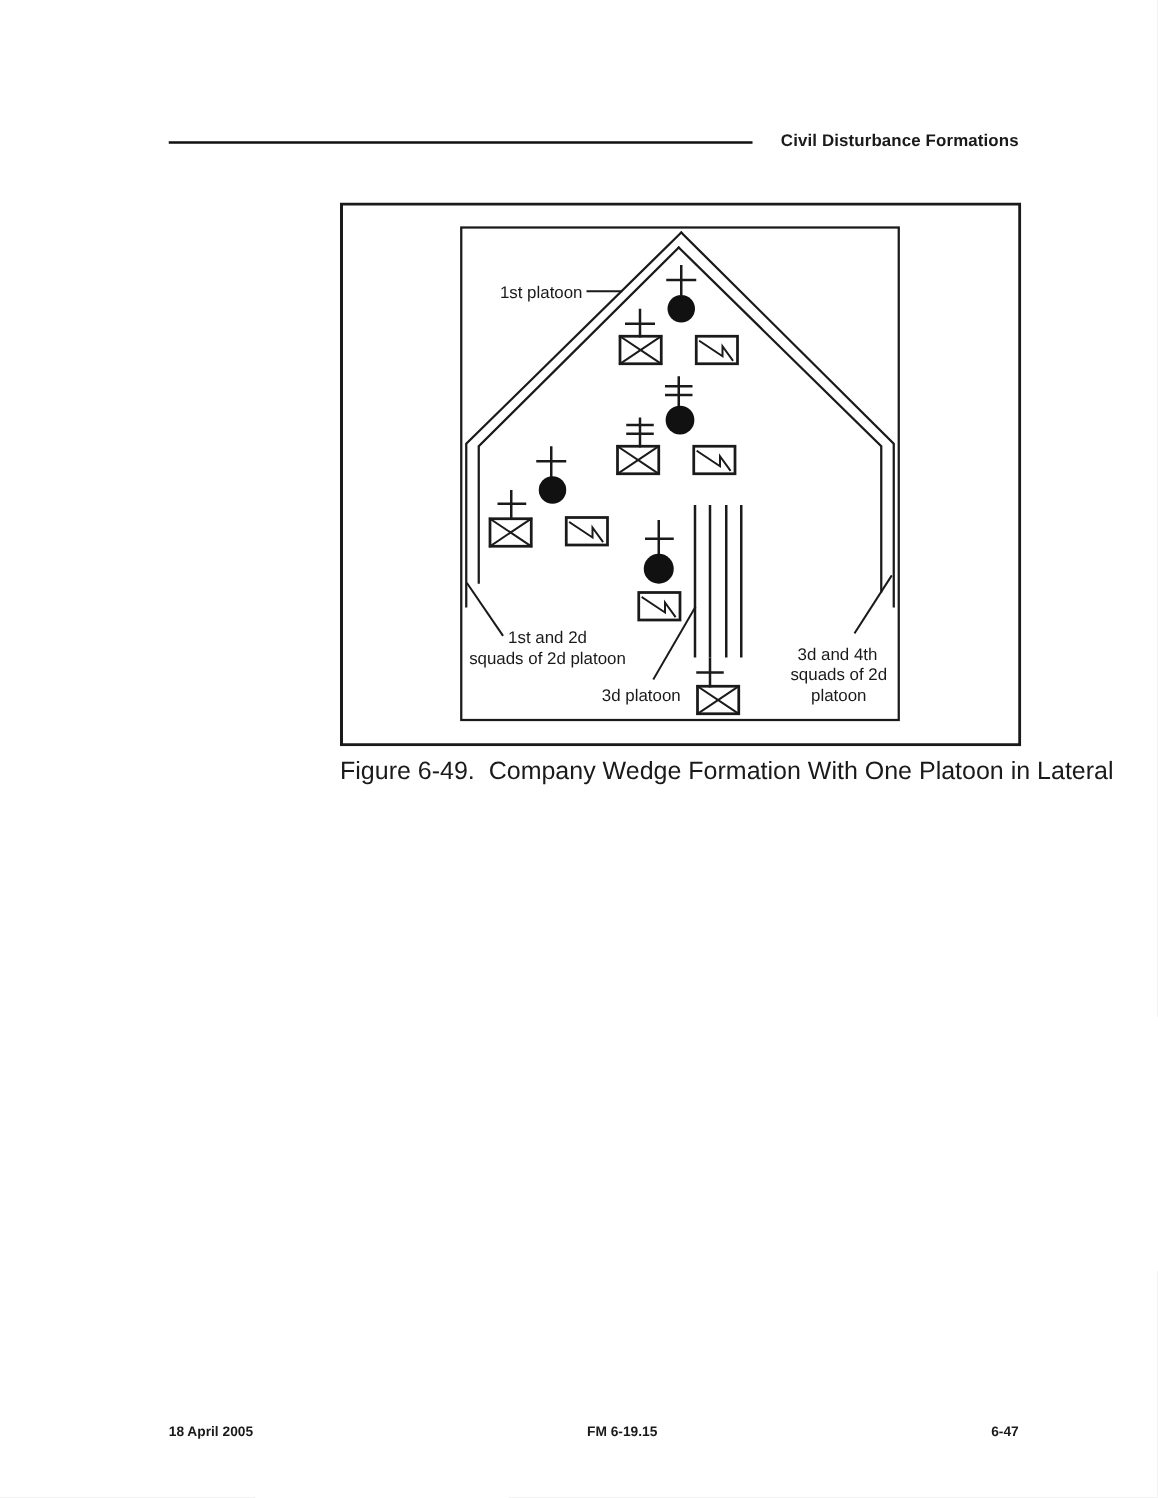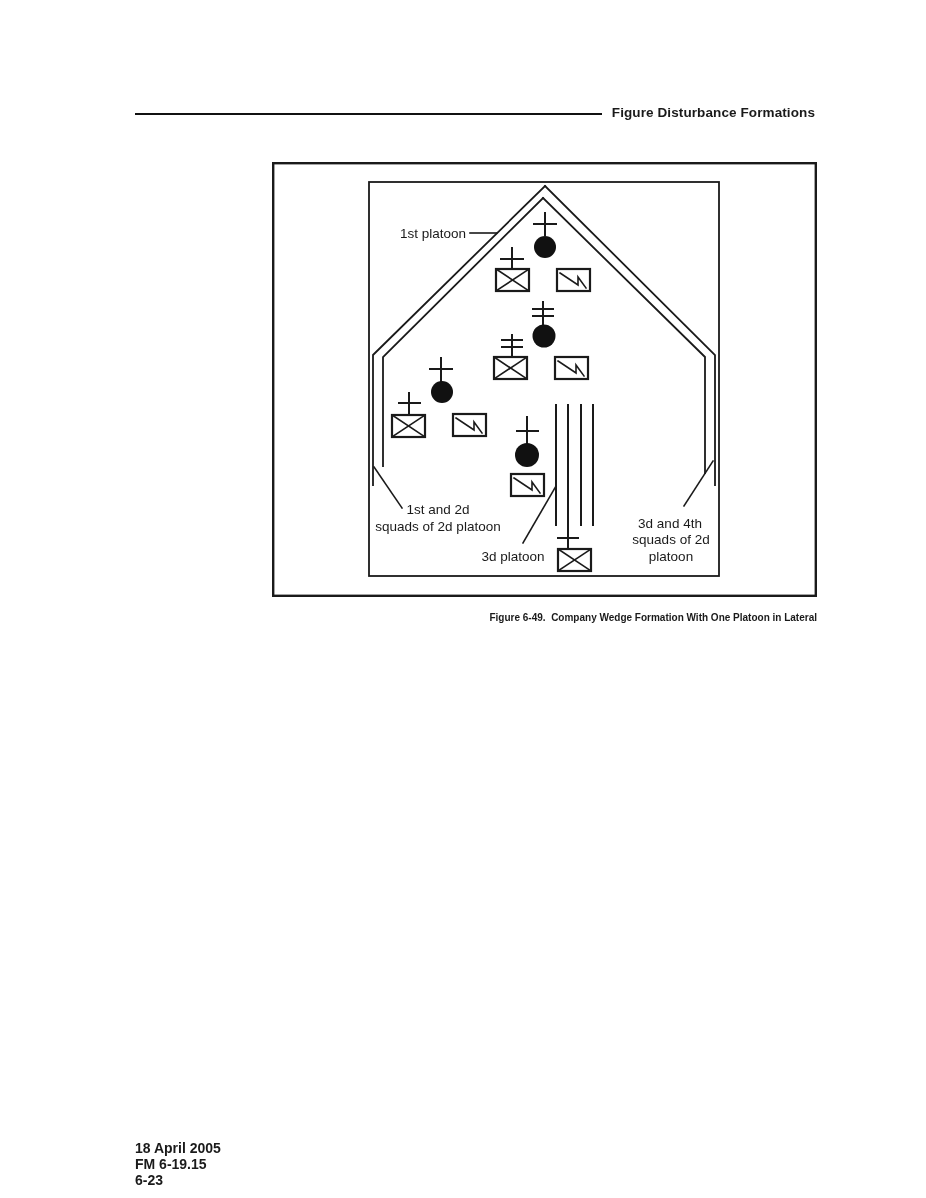--- a/index.html
+++ b/index.html
@@ -41,45 +41,44 @@
     font-family: "Liberation Sans", sans-serif;
     font-size: 13.5px;
     fill: #1a1a1a;
   }
   .caption {
     position: absolute;
     left: 272px;
     top: 608px;
     width: 545px;
     text-align: right;
-    font-size: 10px;
-    font-weight: bold;
+    font-size: 20px;
+    font-weight: normal;
     line-height: 19px;
     white-space: nowrap;
   }
   .footer {
     position: absolute;
     left: 135px;
     right: 111px;
     top: 1140px;
     display: flex;
     justify-content: space-between;
     align-items: baseline;
-    font-size: 14px;
+    font-size: 11px;
     font-weight: bold;
-    flex-direction: column;
   }
 </style>
 </head>
 <body>
 
 <div class="page">
 
   <div class="header-rule"></div>
-  <div class="header-title">Figure Disturbance Formations</div>
+  <div class="header-title">Civil Disturbance Formations</div>
 
   <svg class="figure-svg" viewBox="0 0 545 435" stroke="#1a1a1a" fill="none" stroke-linecap="square">
     <defs>
       <g id="sym-squad" stroke="#1a1a1a">
         <rect x="0" y="0" width="33" height="22" stroke-width="2.2" fill="none"></rect>
         <line x1="0" y1="0" x2="33" y2="22" stroke-width="1.6"></line>
         <line x1="0" y1="22" x2="33" y2="0" stroke-width="1.6"></line>
       </g>
       <g id="sym-light" stroke="#1a1a1a">
         <rect x="0" y="0" width="33" height="22" stroke-width="2.2" fill="none"></rect>
@@ -184,16 +183,16 @@
     </g>
   </svg>
 
   <div class="caption">
     <div>Figure 6-49.&nbsp; Company Wedge Formation With One Platoon in Lateral</div>
   </div>
 
   <div class="footer">
     <span>18 April 2005</span>
     <span>FM 6-19.15</span>
-    <span>6-23</span>
+    <span>6-47</span>
   </div>
 
 </div>
 
 </body></html>

